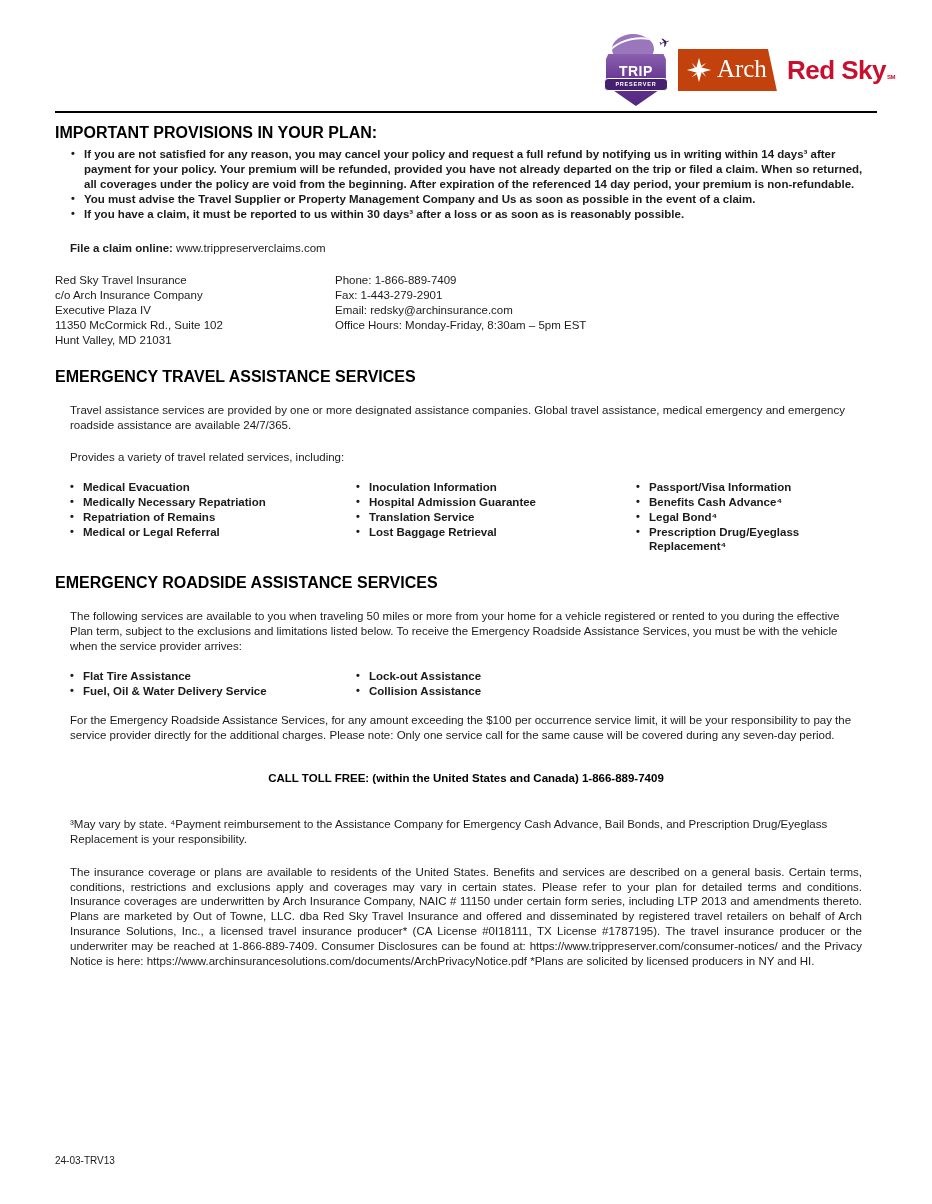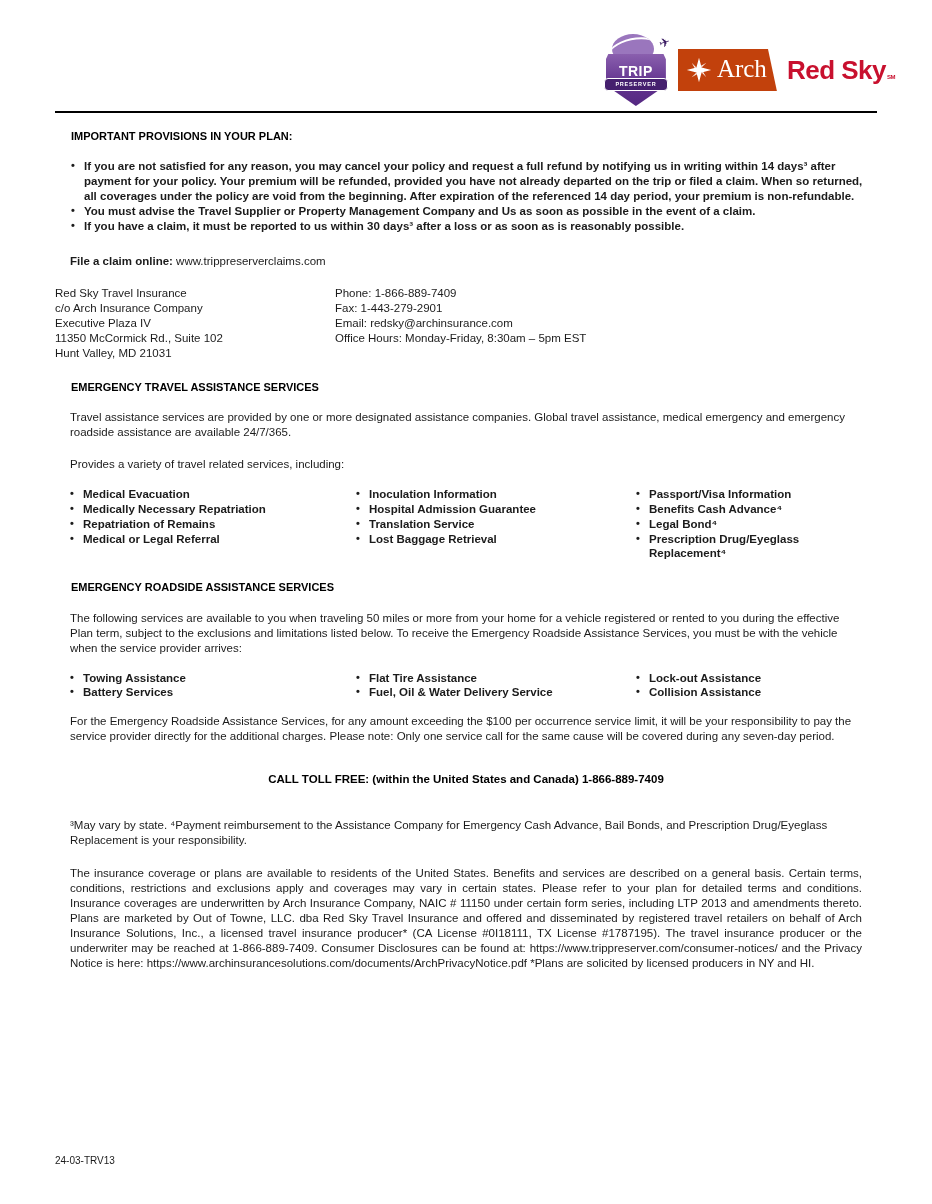--- a/index.html
+++ b/index.html
@@ -37,21 +37,21 @@
   .arch-word { color:#fff; font-family:"Liberation Serif","DejaVu Serif",serif;
       font-size:25px; line-height:1; padding-bottom:3px; }
 
   .redsky { font-size:26px; font-weight:bold; letter-spacing:-0.5px; line-height:1; }
   .redsky .sm { font-size:6px; font-weight:bold; vertical-align:baseline; margin-left:1px; }
 
   
   .content { position:absolute; left:55px; right:55px; top:111px; }
   .rule { border:none; border-top:2.5px solid #000; margin:0 0 10px 0; }
 
-  h2 { font-size:11px; font-weight:bold; color:#000; margin:16px; line-height:1.3; }
+  h2 { font-size:16px; font-weight:bold; color:#000; margin:0; line-height:1.3; }
   p  { margin:15px; }
 
   ul.bullets { margin:3px 0 0 0; padding:0 0 0 16px; list-style:none;font-weight:bold; }
   ul.bullets li { position:relative; padding-left:13px; }
   ul.bullets li:before { content:"\2022"; position:absolute; left:0; top:-1px; font-size:11px; }
 
   .claim-line { margin-top:20px; }
   .bold { font-weight:bold; }
 
   .contact-wrap { display:flex; margin-top:17px; }
@@ -159,24 +159,20 @@
             <li>Prescription Drug/Eyeglass Replacement⁴</li>
           </ul>
       </div>
     </div>
 
     <div class="section">
       <h2>EMERGENCY ROADSIDE ASSISTANCE SERVICES</h2>
       <p>The following services are available to you when traveling 50 miles or more from your home for a vehicle registered or rented to you during the effective Plan term, subject to the exclusions and limitations listed below. To receive the Emergency Roadside Assistance Services, you must be with the vehicle when the service provider arrives:</p>
       <div class="svc-grid">
         <ul class="bullets">
-            <li>Towing Assistance</li>
-            <li>Battery Services</li>
-          </ul>
-        <ul class="bullets">
             <li>Flat Tire Assistance</li>
             <li>Fuel, Oil &amp; Water Delivery Service</li>
           </ul>
         <ul class="bullets">
             <li>Lock-out Assistance</li>
             <li>Collision Assistance</li>
           </ul>
       </div>
       <p class="note">For the Emergency Roadside Assistance Services, for any amount exceeding the $100 per occurrence service limit, it will be your responsibility to pay the service provider directly for the additional charges. Please note: Only one service call for the same cause will be covered during any seven-day period.</p>
     </div>

